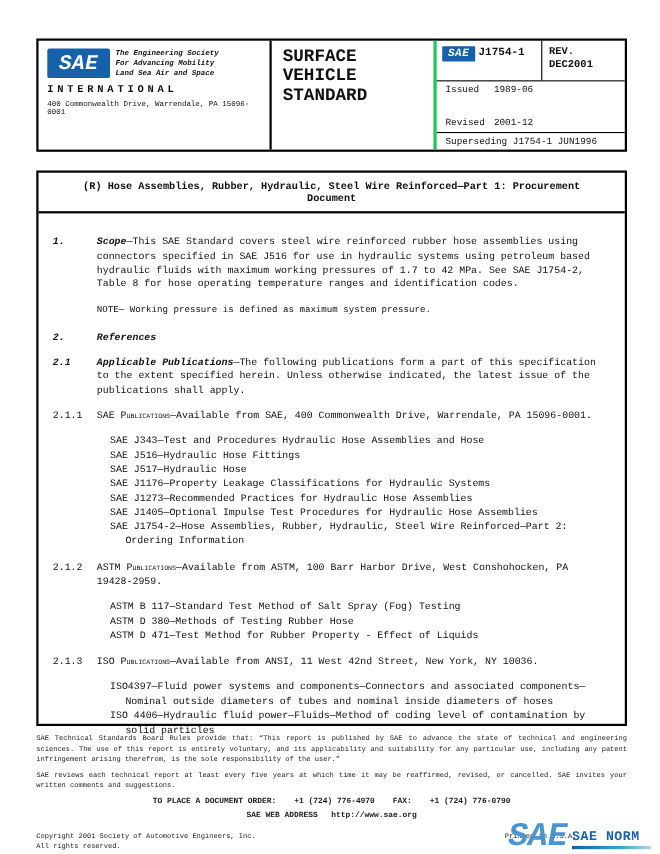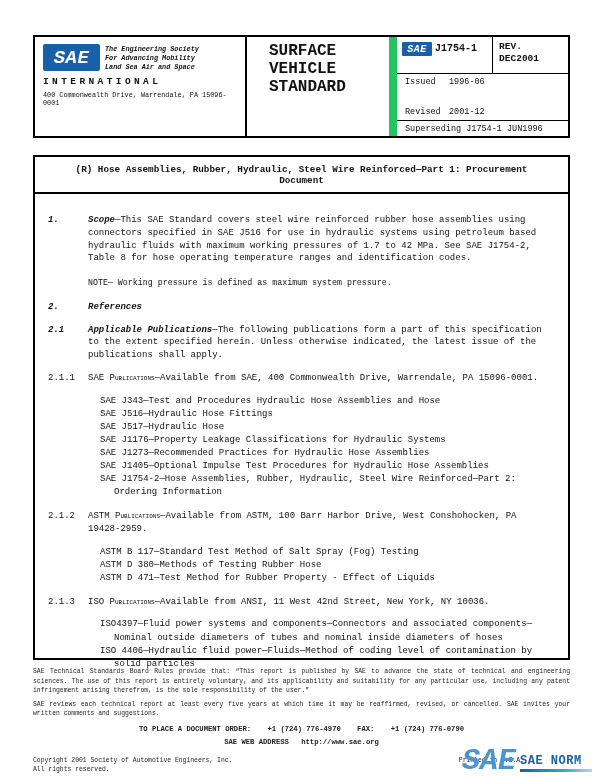--- a/index.html
+++ b/index.html
@@ -12,21 +12,21 @@
   .cell { height:100%; }
   .cell-logo { width:212px; border-right:2px solid #000; padding:7px 8px 4px 8px; }
   .logo-row { display:flex; gap:5px; align-items:flex-start; }
   .sae-logo { background:#1661a9; color:#fff; font-weight:bold; font-style:italic;
               width:57px; height:27px; display:flex; align-items:center; justify-content:center;
               font-size:19px; letter-spacing:.5px; flex:none; border-radius:2px; }
   .tagline { font-size:6.8px; font-style:italic; font-weight:bold; line-height:1.3; padding-top:1px; }
   .intl { font-weight:bold; font-size:9.5px; letter-spacing:3.4px; margin-top:5px; white-space:nowrap; }
   .addr { font-size:6.8px; margin-top:4px; }
 
-  .cell-type { width:150px; border-right:8px solid #22c55e; padding:6px 0 0 22px; }
+  .cell-type { width:150px; border-right:3px solid #22c55e; padding:6px 0 0 10px; }
   .type-line { font-weight:bold; font-size:16px; line-height:1.12; }
 
   .cell-meta { flex:1; display:flex; flex-direction:column; font-size:8.5px; }
   .meta-row1 { display:flex; border-bottom:1.5px solid #000; height:37px; }
   .meta-num { flex:1.15; border-right:1.5px solid #000; padding:5px 5px; display:flex; align-items:flex-start; gap:3px; }
   .sae-logo-sm { width:30px; height:14px; font-size:10px; border-radius:1px; }
   .docnum { font-weight:bold; font-size:10px; padding-top:1px; }
   .meta-rev { flex:.85; padding:4px 6px; font-weight:bold; font-size:9.5px; line-height:1.3; }
   .meta-row2 { border-bottom:1.5px solid #000; padding:3px 8px; flex:1; display:flex; flex-direction:column; justify-content:center; gap:20px; }
   .date-line { display:flex; }
@@ -104,21 +104,21 @@
           <span class="docnum">J1754-1</span>
         </div>
         <div class="meta-rev">
           <div>REV.</div>
           <div>DEC2001</div>
         </div>
       </div>
       <div class="meta-row2">
         <div class="date-line">
           <span class="date-label">Issued</span>
-          <span>1996-06</span>
+          <span>1989-06</span>
         </div>
         <div class="date-line">
           <span class="date-label">Revised</span>
           <span>2001-12</span>
         </div>
       </div>
       <div class="meta-row3">Superseding J1754-1 JUN1996</div>
     </div>
   </div>
 

